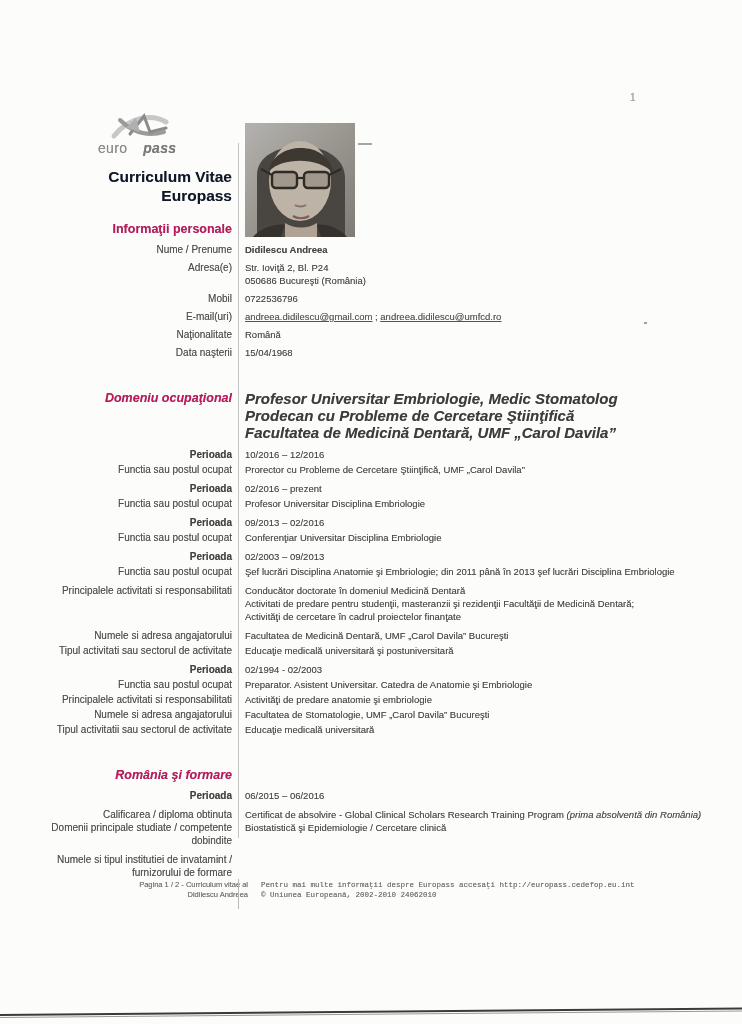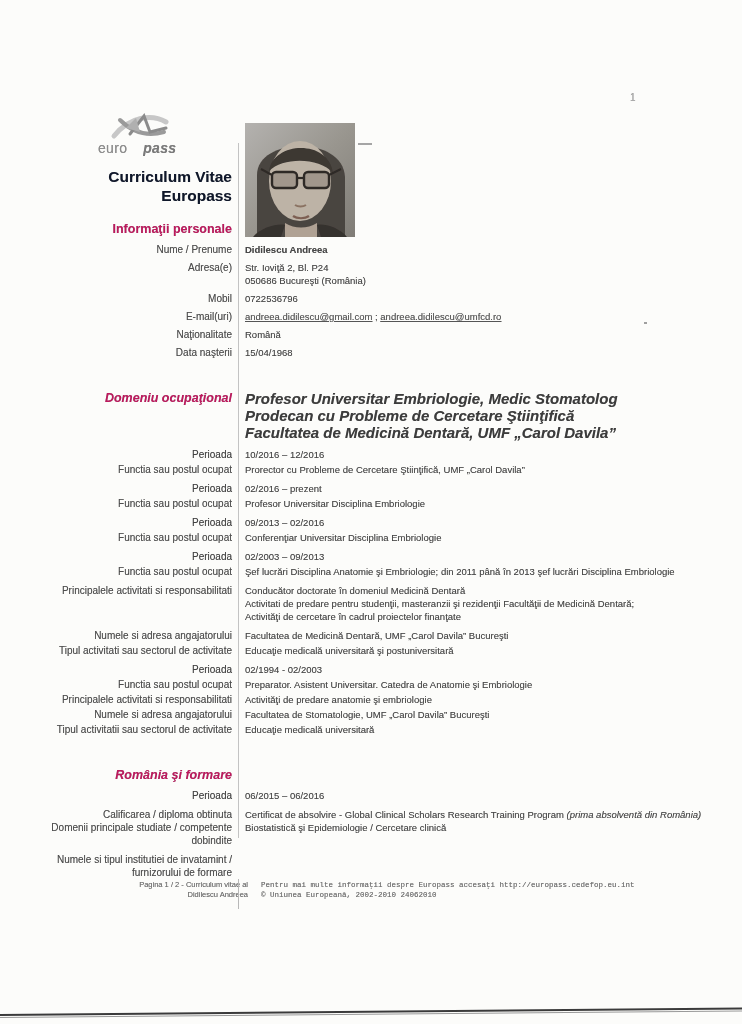--- a/index.html
+++ b/index.html
@@ -15,21 +15,21 @@
   .logo-text{position:absolute;left:98px;top:140px;font-size:14px;color:#8d8d8d;letter-spacing:.3px;}
   .logo-text .lp{font-weight:bold;font-style:italic;color:#7a7a7a;padding-left:16px;}
   .title{position:absolute;left:0;top:167px;width:232px;text-align:right;
          font-size:15.5px;font-weight:bold;color:#0f172a;line-height:19px;}
   .photo{position:absolute;left:245px;top:123px;width:110px;height:114px;overflow:hidden;background:#a2a09d;}
   
   .rows{position:absolute;left:0;top:222px;width:742px;}
   .row{display:flex;margin-bottom:2px;}
   .cl{flex:0 0 238px;width:238px;box-sizing:border-box;text-align:right;padding-right:6px;
       font-size:10px;line-height:13px;color:#4e4e4e;}
-  .cl.b{font-weight:normal;color:#424242;padding-left:12px;}
+  .cl.b{font-weight:bold;color:#424242;padding-left:12px;}
   .cv{flex:1;padding-left:7px;padding-right:22px;font-size:9.5px;line-height:13px;color:#484848;}
   .vl{min-height:13px;}
   .b{font-weight:bold;} .i{font-style:italic;} .u{text-decoration:underline;color:#555;}
   .sec-h{font-size:12.5px;font-weight:bold;color:#be185d;line-height:15px;}
   .hv .vl{line-height:15px;}
   .hv span{font-weight:bold;font-size:15px;color:#3c3c3c;}
   .pp{margin-bottom:5px;}
   .mtA{margin-top:32px;font-style:italic;}
   .mtB{margin-top:6px;}
   

